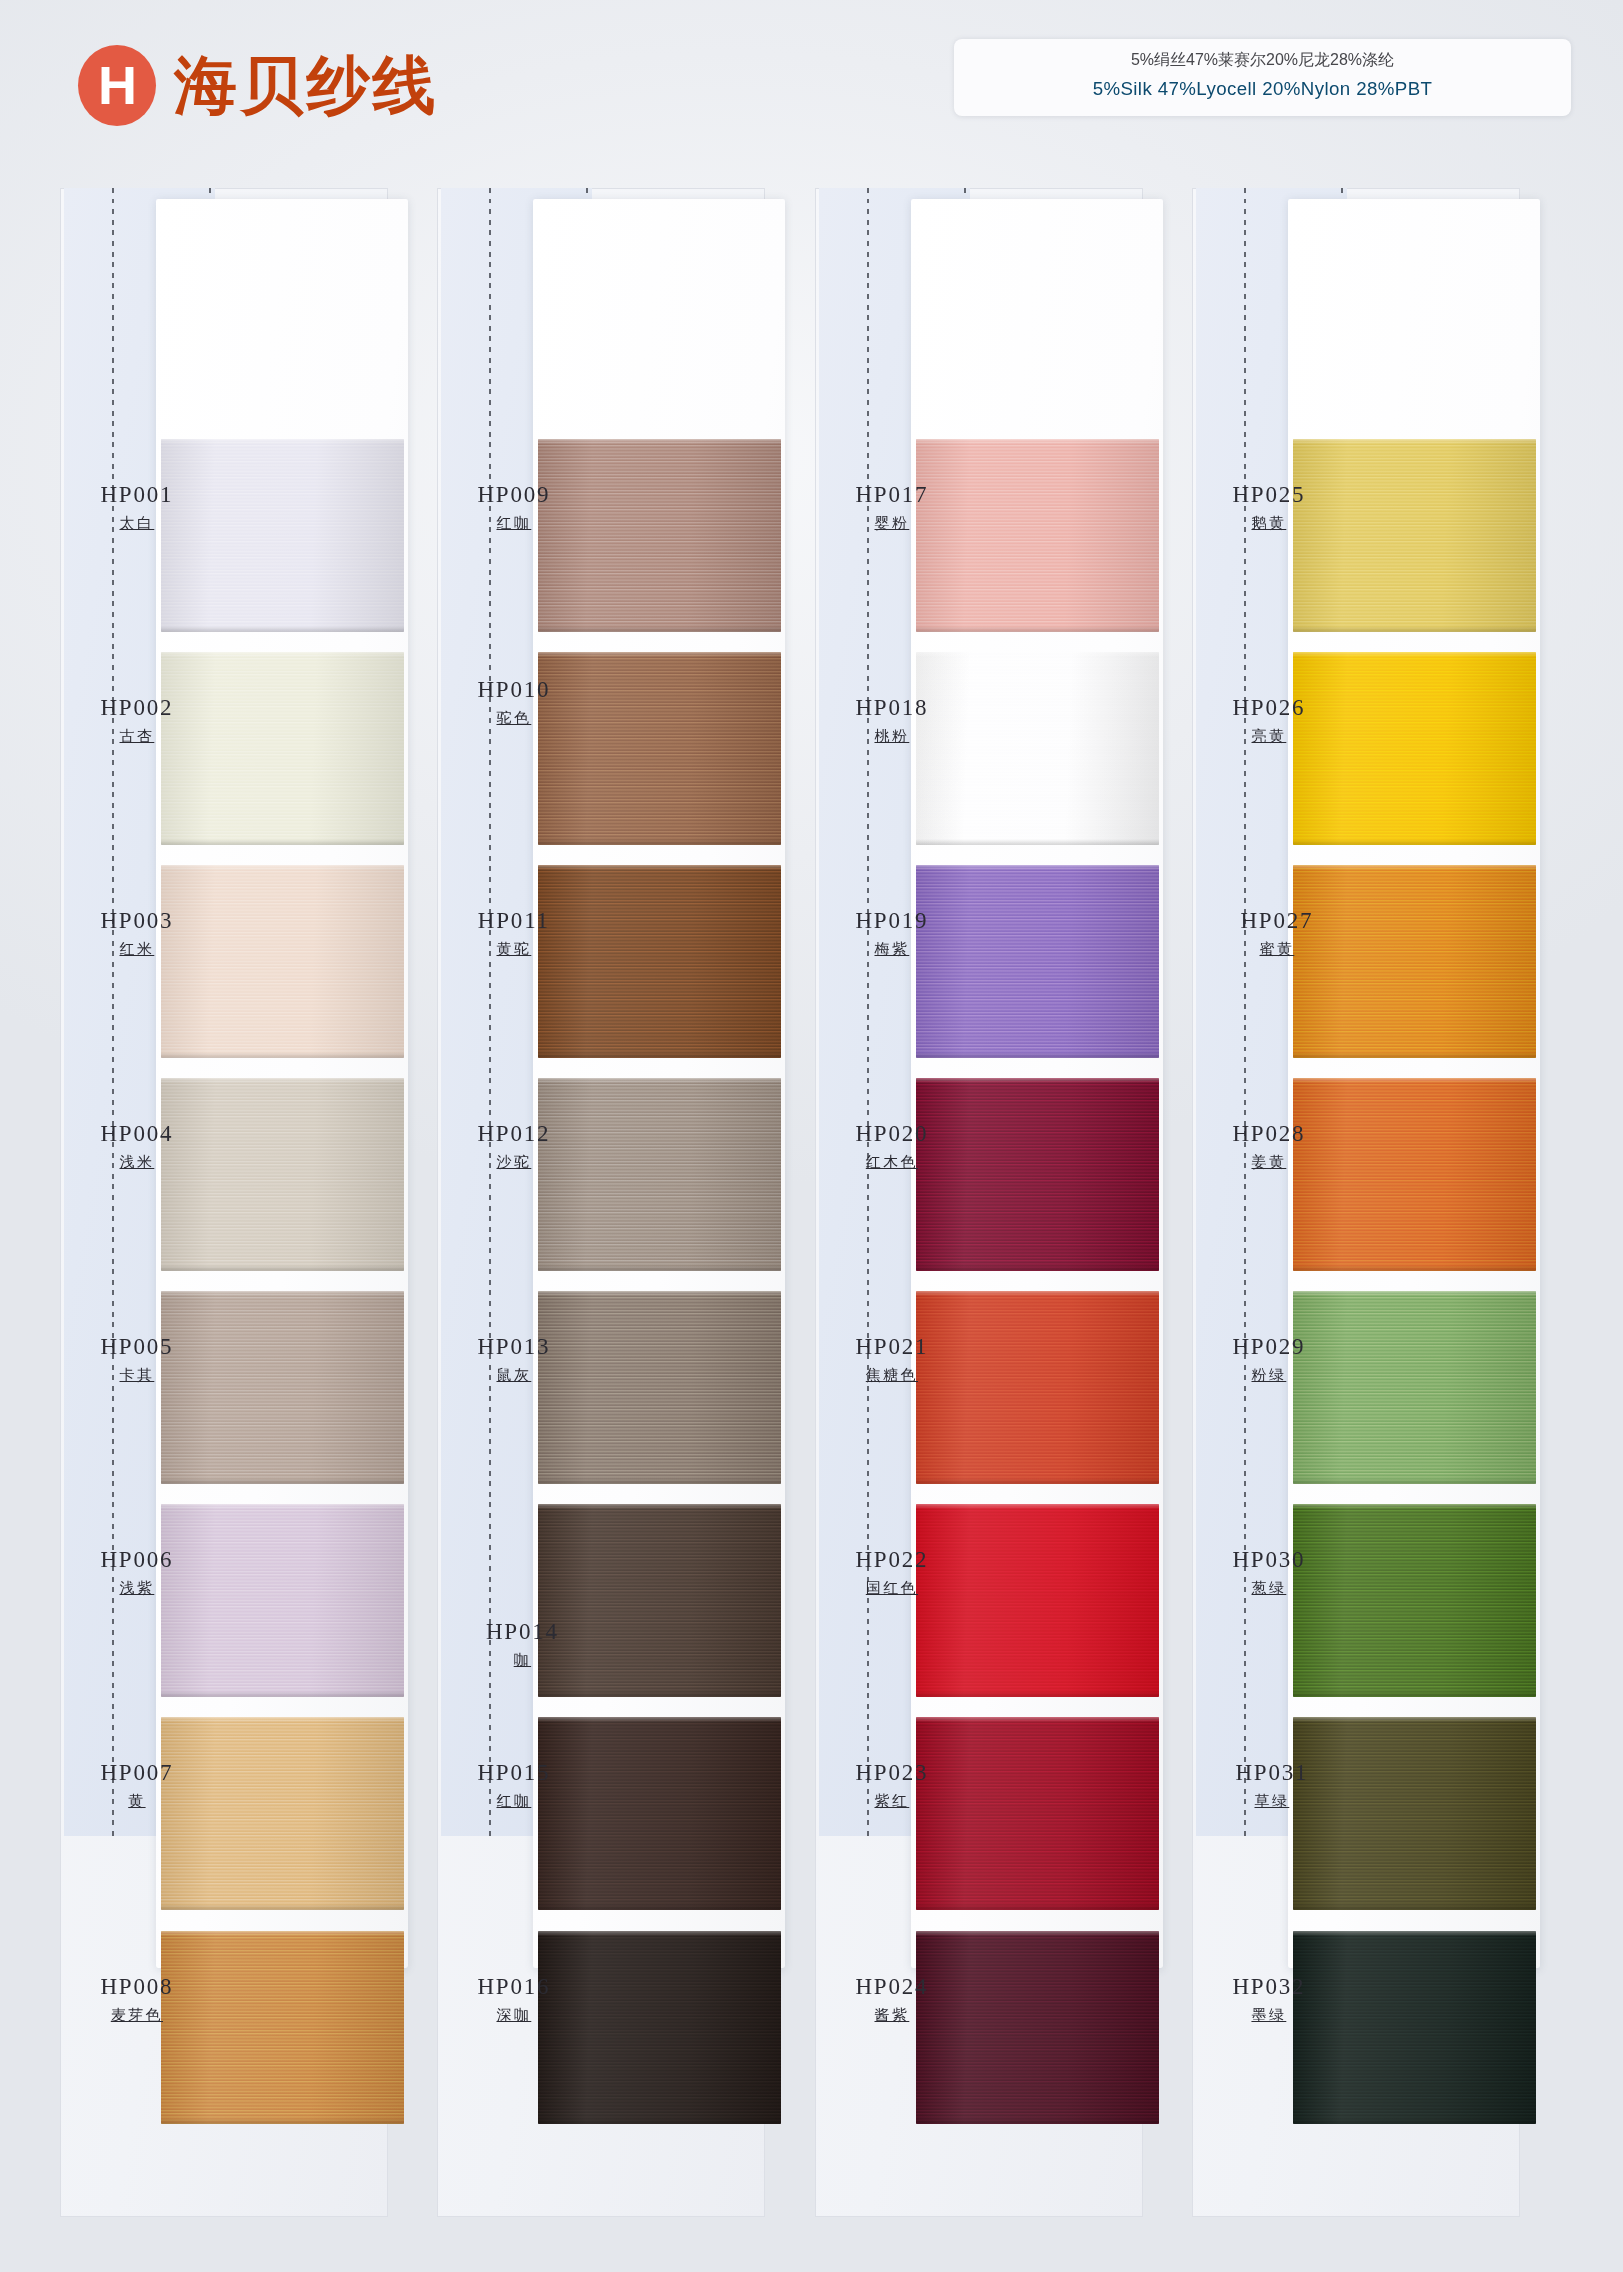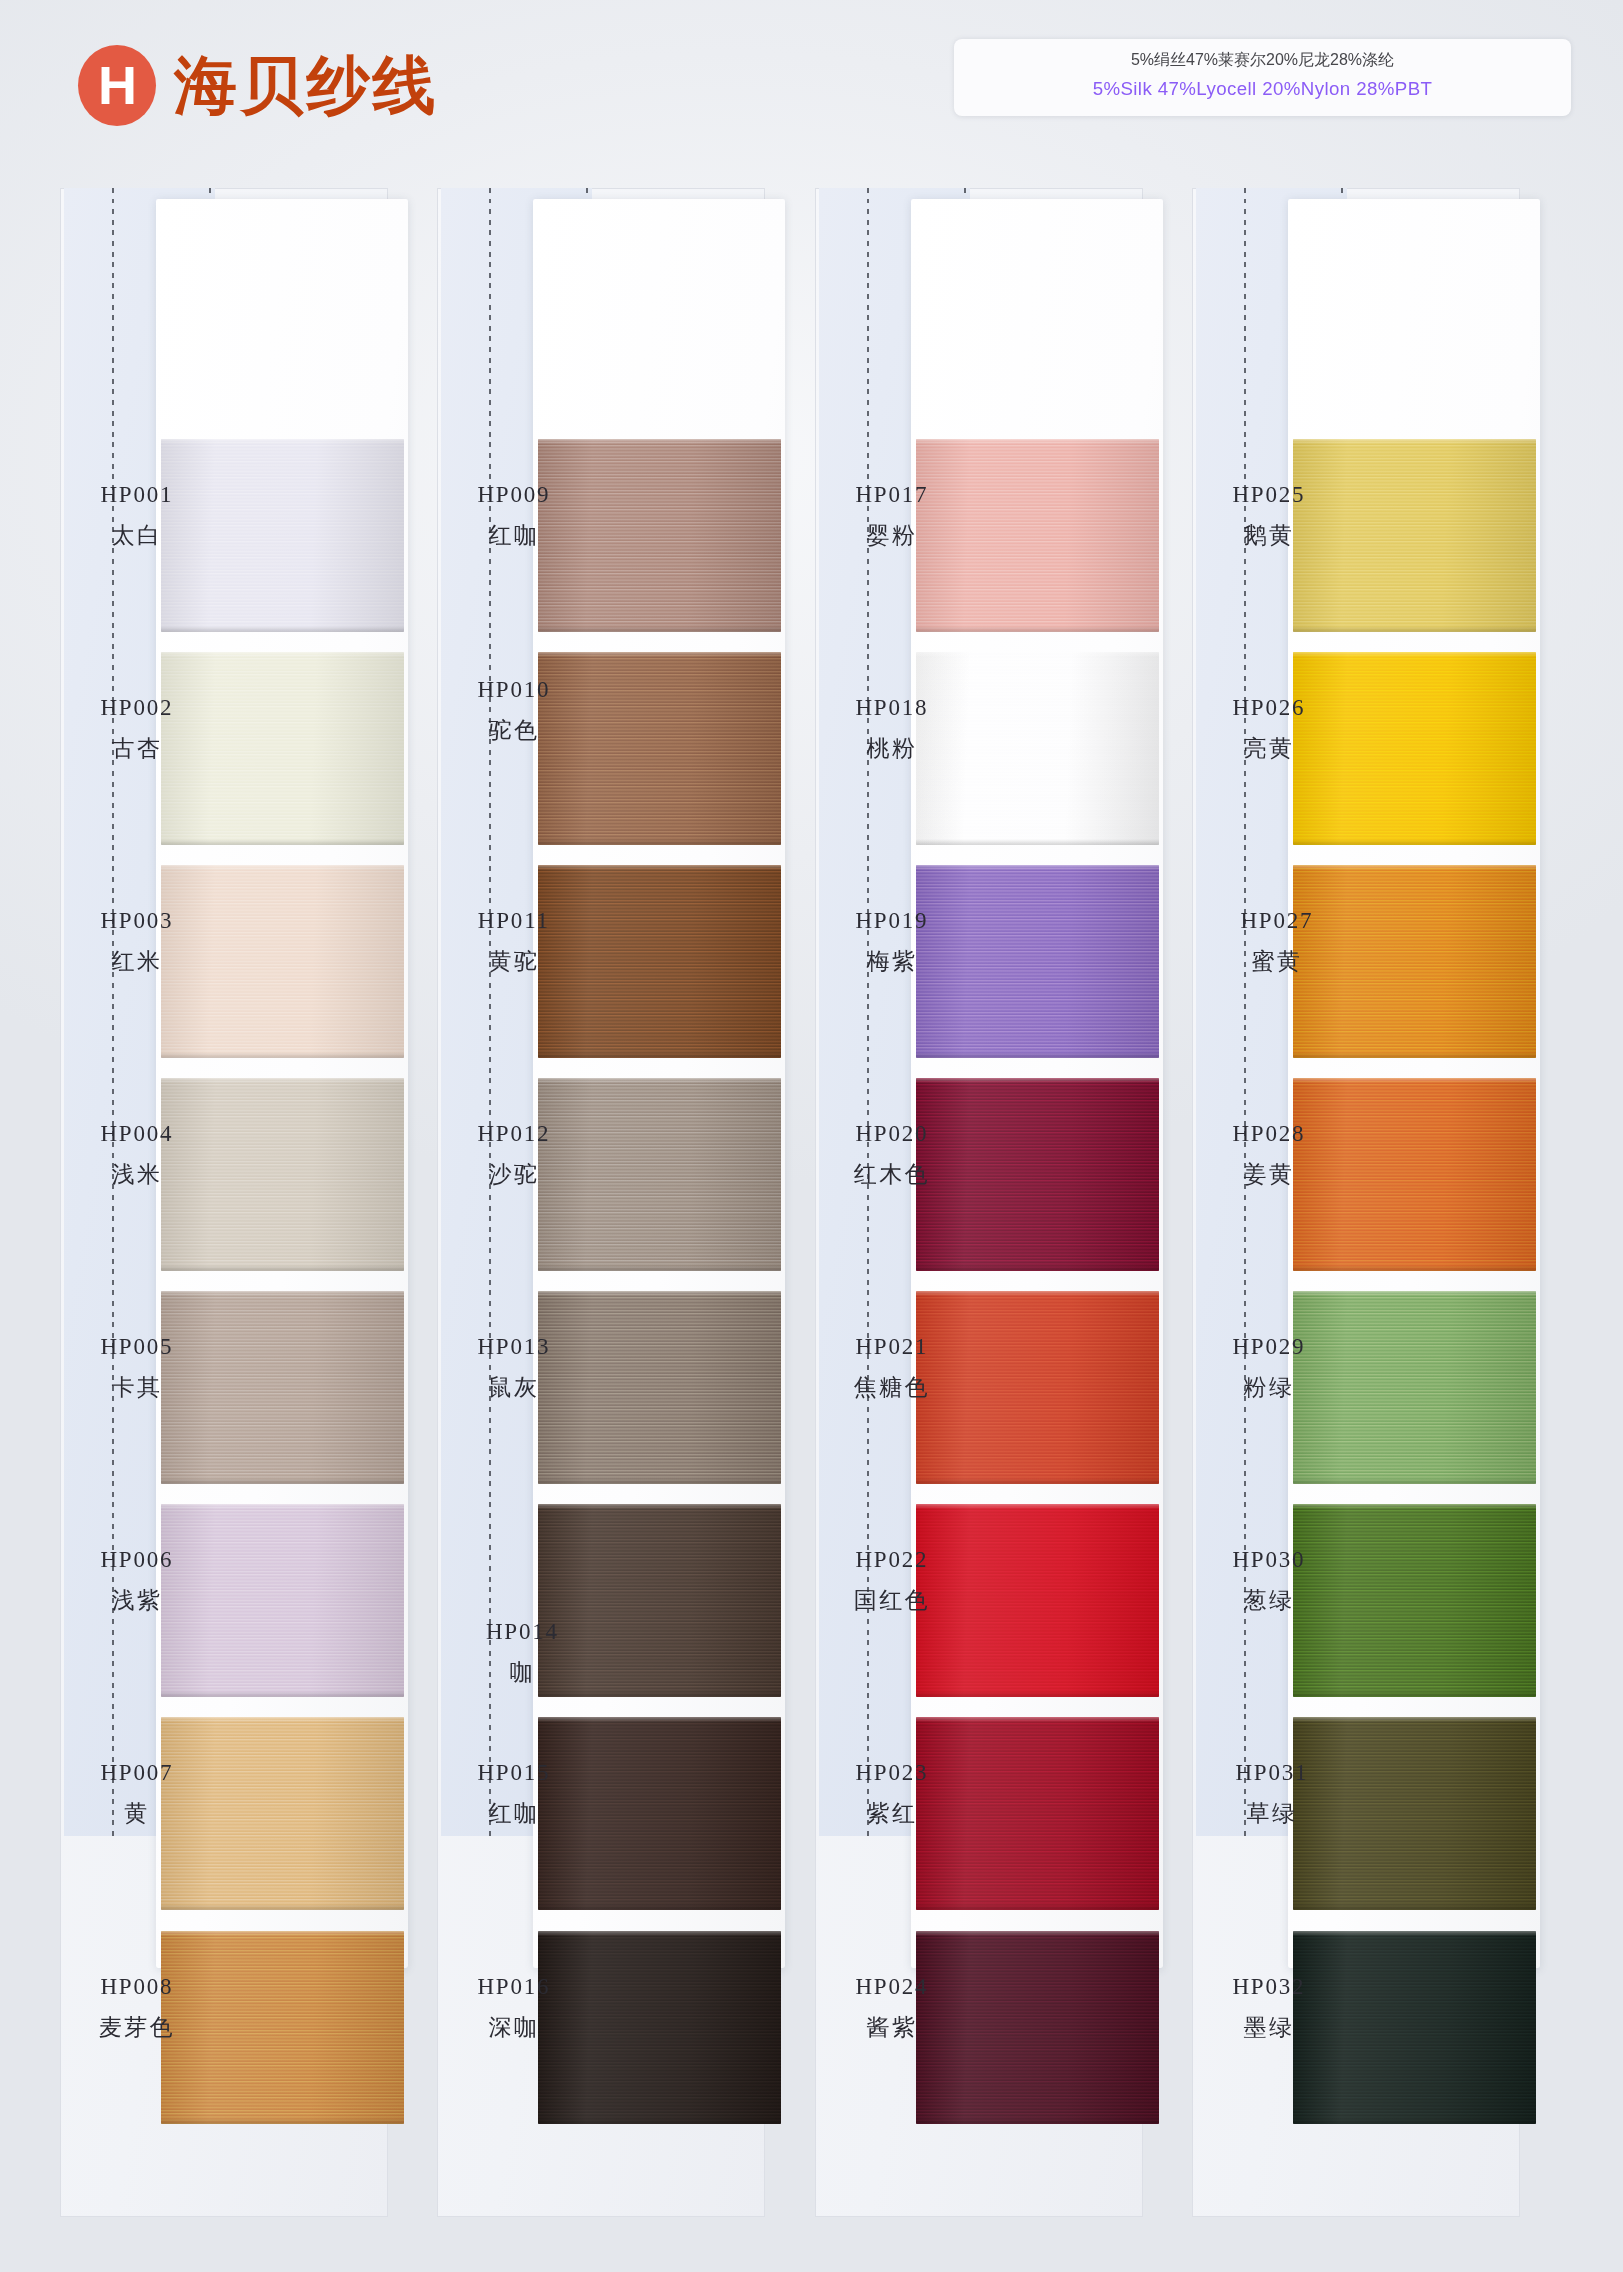--- a/index.html
+++ b/index.html
@@ -73,21 +73,21 @@
   }
   .spec-cn {
     font-size: 16px;
     letter-spacing: 0px;
     margin-bottom: 6.5px;
     color: #46464b;
   }
   .spec-en {
     font-size: 18.7px;
     letter-spacing: 0.4px;
-    color: #8b5cf6;
+    color: #0c4a6e;
   }
 
   
   .cards {
     position: absolute;
     left: 60px;
     top: 188px;
     width: 1510px;
     height: 2029px;
   }
@@ -200,23 +200,24 @@
     line-height: 1.32;
     font-family: "Liberation Serif", serif;
   }
   .lbl .code {
     display: block;
     font-size: 23px;
     letter-spacing: 1.8px;
   }
   .lbl .name {
     display: block;
-    font-size: 23px;
+    font-size: 15px;
     letter-spacing: 2.4px;
-    margin-top: 11px;
+    margin-top: 4px;
+    text-decoration: underline;
   }
 </style>
 </head>
 <body>
 
 <div class="backdrop"></div>
 
 <div class="logo-block">
   <div class="logo-mark">H</div>
   <div class="logo-text">海贝纱线</div>

